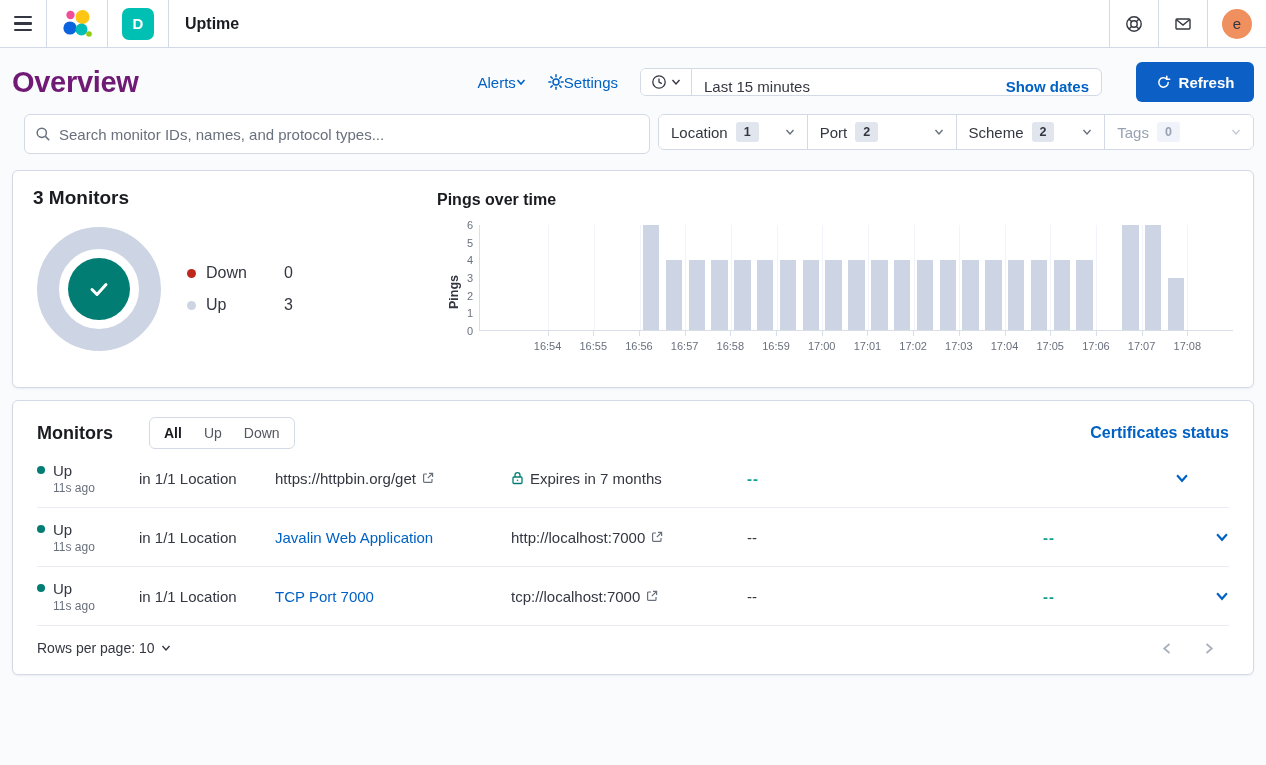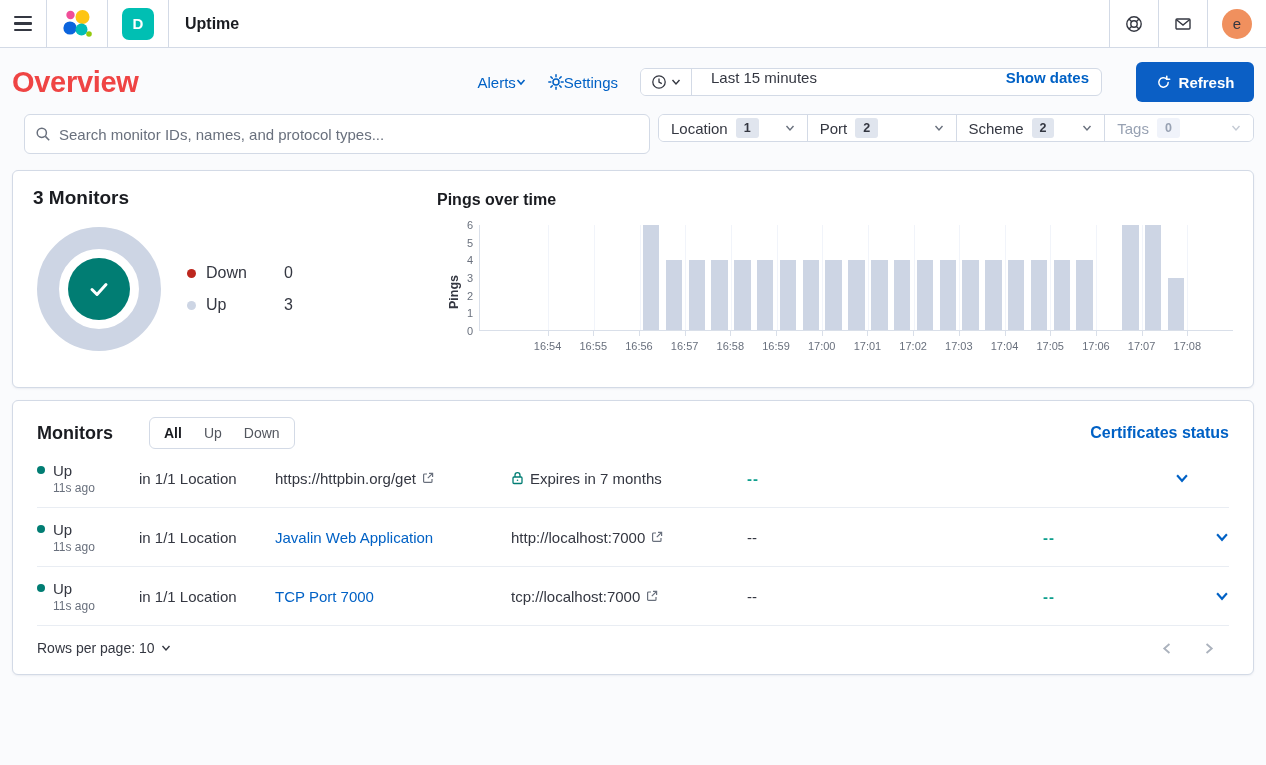--- a/index.html
+++ b/index.html
@@ -13,36 +13,36 @@
   .hamburger { display:flex; flex-direction:column; gap:4px; cursor:pointer; }
   .hamburger span { width:18px; height:2.4px; background:#343741; border-radius:1px; }
   .space-badge { width:32px; height:32px; border-radius:7px; background:#00bfb3; color:#fff; font-weight:700; font-size:15px; display:flex; align-items:center; justify-content:center; }
   .app-title { font-weight:700; font-size:16px; color:#1a1c21; padding-left:16px; }
   .tb-spacer { flex:1; }
   .avatar { width:30px; height:30px; border-radius:50%; background:#f0905e; color:#343741; font-size:15px; display:flex; align-items:center; justify-content:center; }
 
   
   .content { padding:0 12px; }
   .page-head { display:flex; align-items:center; justify-content:space-between; margin-top:14px; }
-  h1 { font-size:29px; font-weight:700; color:#ef4444; letter-spacing:-.3px; }
+  h1 { font-size:29px; font-weight:700; color:#701a75; letter-spacing:-.3px; }
   .head-controls { display:flex; align-items:center; gap:22px; }
   .link { color:#0061c5; font-size:15px; font-weight:500; cursor:pointer; display:inline-flex; align-items:center; gap:0; white-space:nowrap; }
   .chev { width:10px; height:10px; }
-  .timepicker { display:flex; align-items:flex-start; width:462px; height:28px; background:#fff; border:1px solid #d3dae6; border-radius:6px; overflow:hidden;gap:7px; }
+  .timepicker { display:flex; align-items:flex-end; width:462px; height:28px; background:#fff; border:1px solid #d3dae6; border-radius:6px; overflow:hidden; }
   .tp-clock { display:flex; align-items:center; gap:4px; padding:0 10px; height:100%; border-right:1px solid #d3dae6; cursor:pointer; background:#fff; }
   .tp-text { flex:1; padding:0 12px; font-size:15px; color:#343741; }
   .tp-showdates { padding:0 12px; font-size:15px; font-weight:600; color:#0061c5; cursor:pointer; }
   .refresh-btn { margin-left:12px; height:40px; min-width:118px; border:none; border-radius:6px; background:#0b5fc5; color:#fff; font-family:inherit; font-size:15px; font-weight:600; display:inline-flex; align-items:center; justify-content:center; gap:8px; cursor:pointer; }
 
   
   .search-row { display:flex; gap:8px; margin-top:12px;padding-left:12px; }
   .search-box { flex:1; height:40px; background:#fff; border:1px solid #d3dae6; border-radius:6px; display:flex; align-items:center; padding:0 10px; }
   .search-box input { border:none; outline:none; flex:1; font-family:inherit; font-size:15px; color:#343741; margin-left:8px; background:transparent; }
   .search-box input::placeholder { color:#69707d; }
-  .filter-group { width:596px; height:28px; background:#fff; border:1px solid #d3dae6; border-radius:6px; display:flex; overflow:hidden; }
+  .filter-group { width:596px; height:36px; background:#fff; border:1px solid #d3dae6; border-radius:6px; display:flex; overflow:hidden; }
   .filter-btn { flex:1; display:flex; align-items:center; justify-content:space-between; gap:8px; padding:0 12px; border-right:1px solid #d3dae6; cursor:pointer; font-size:15px; color:#343741; background:#fff; }
   .filter-btn:last-child { border-right:none; }
   .filter-left { display:flex; align-items:center; gap:8px; }
   .count-badge { background:#e0e5ee; color:#343741; font-size:12.5px; font-weight:600; border-radius:3px; padding:2px 8px; line-height:1.3; }
   .filter-btn.disabled { color:#98a2b3; cursor:default; }
   .filter-btn.disabled .count-badge { background:#f0f3fa; color:#98a2b3; }
 
   
   .panel { background:#fff; border:1px solid #d3dae6; border-radius:6px; box-shadow:0 1px 2px rgba(152,162,179,.15); }
   .snapshot { margin-top:16px; height:218px; display:flex; padding:16px 20px; }

